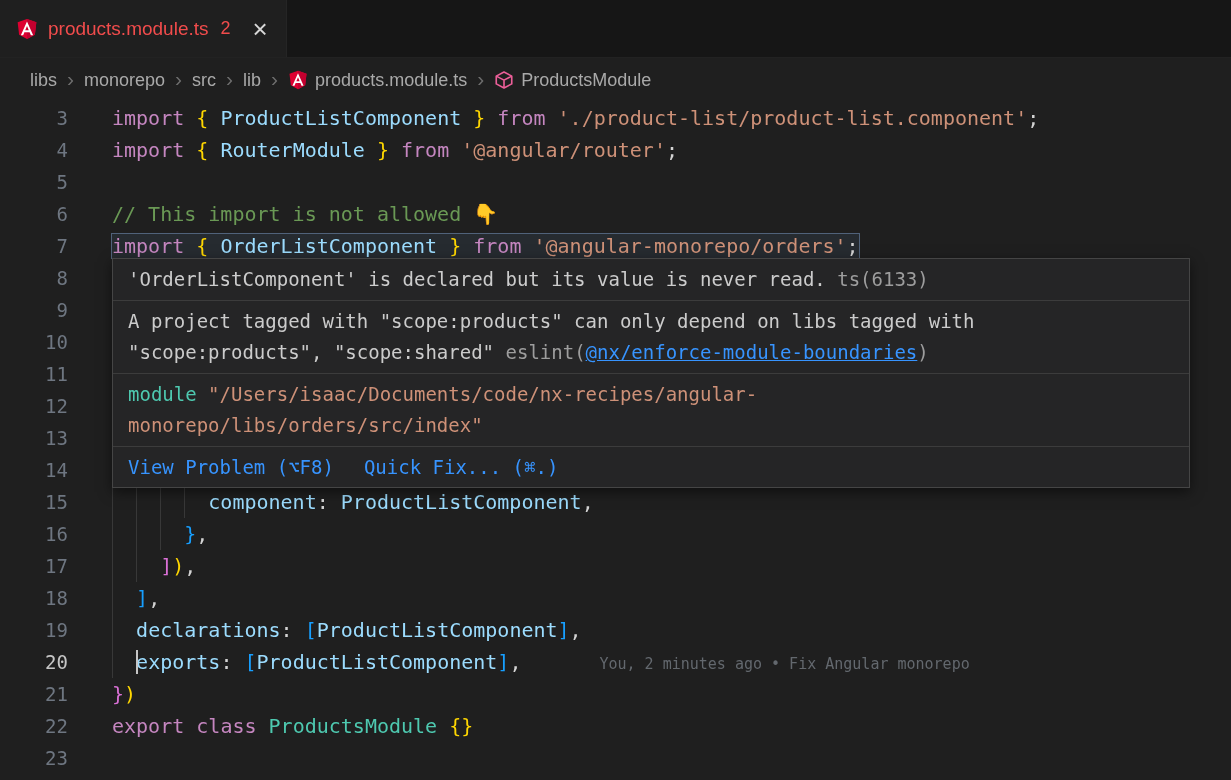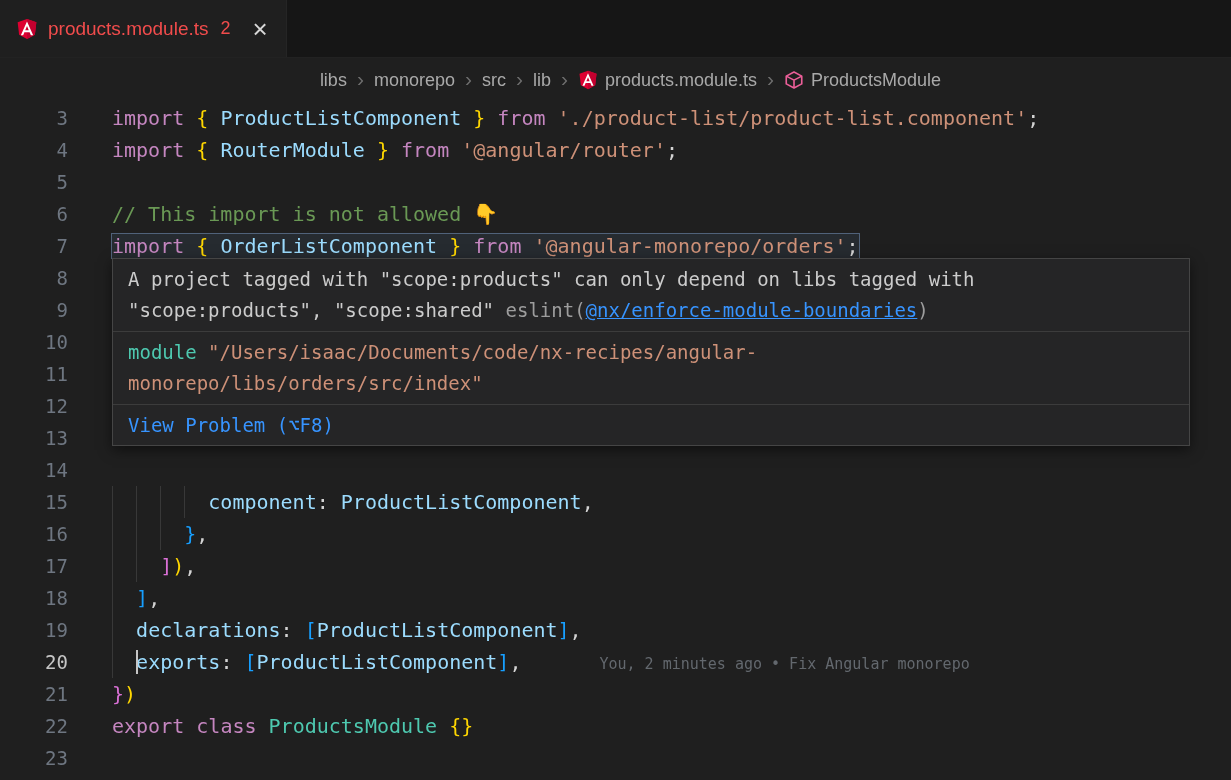--- a/index.html
+++ b/index.html
@@ -28,21 +28,21 @@
   .tab-title { color:#f14c4c; font-size:19px; }
   .tab-badge { color:#f14c4c; font-size:18px; margin-left:2px; }
   .tab-close { color:#d7d7d7; font-size:26px; line-height:1; margin-left:12px; cursor:pointer; }
 
   
   .breadcrumb {
     height:44px; flex:none; background:#1f1f1f;
     display:flex; align-items:center; gap:10px;
     padding-left:30px;
     font-family:"Liberation Sans","DejaVu Sans",sans-serif;
-    font-size:18px; color:#a9a9a9;justify-content:center;
+    font-size:18px; color:#a9a9a9;
   }
   .crumb-item { display:flex; align-items:center; gap:7px; cursor:pointer; white-space:nowrap; }
   .crumb-sep { color:#6e6e6e; font-size:21px; line-height:1; margin-top:-3px; }
   .crumb-icon svg { width:20px; height:20px; display:block; }
 
   
   .editor { position:relative; flex:1; overflow:hidden; }
   .code-row { display:flex; height:32px; line-height:32px; font-size:20px; }
   .gutter {
     width:68px; flex:none; text-align:right;
@@ -233,27 +233,31 @@
         </div>
         <div class="code-row">
           <div class="gutter">23</div>
           <div class="code-text"></div>
         </div>
       </div>
 
     <div class="hover-widget">
       <div>
           <div class="hover-sec">
+            <div class="hover-line"><span class="s-hpl">'OrderListComponent' is declared but its value is never read.</span><span class="s-dim"> ts(6133)</span></div>
+          </div>
+          <div class="hover-sec">
             <div class="hover-line"><span class="s-hpl">A project tagged with "scope:products" can only depend on libs tagged with</span></div>
             <div class="hover-line"><span class="s-hpl">"scope:products", "scope:shared" </span><span class="s-dim">eslint(</span><span class="s-link">@nx/enforce-module-boundaries</span><span class="s-dim">)</span></div>
           </div>
           <div class="hover-sec">
             <div class="hover-line"><span class="s-tkw">module</span><span class="s-str"> "/Users/isaac/Documents/code/nx-recipes/angular-</span></div>
             <div class="hover-line"><span class="s-str">monorepo/libs/orders/src/index"</span></div>
           </div>
         </div>
       <div class="hover-actions">
           <span class="hover-action">View Problem (⌥F8)</span>
+          <span class="hover-action">Quick Fix... (⌘.)</span>
         </div>
     </div>
   </div>
 
 </div>
 
 </body></html>

